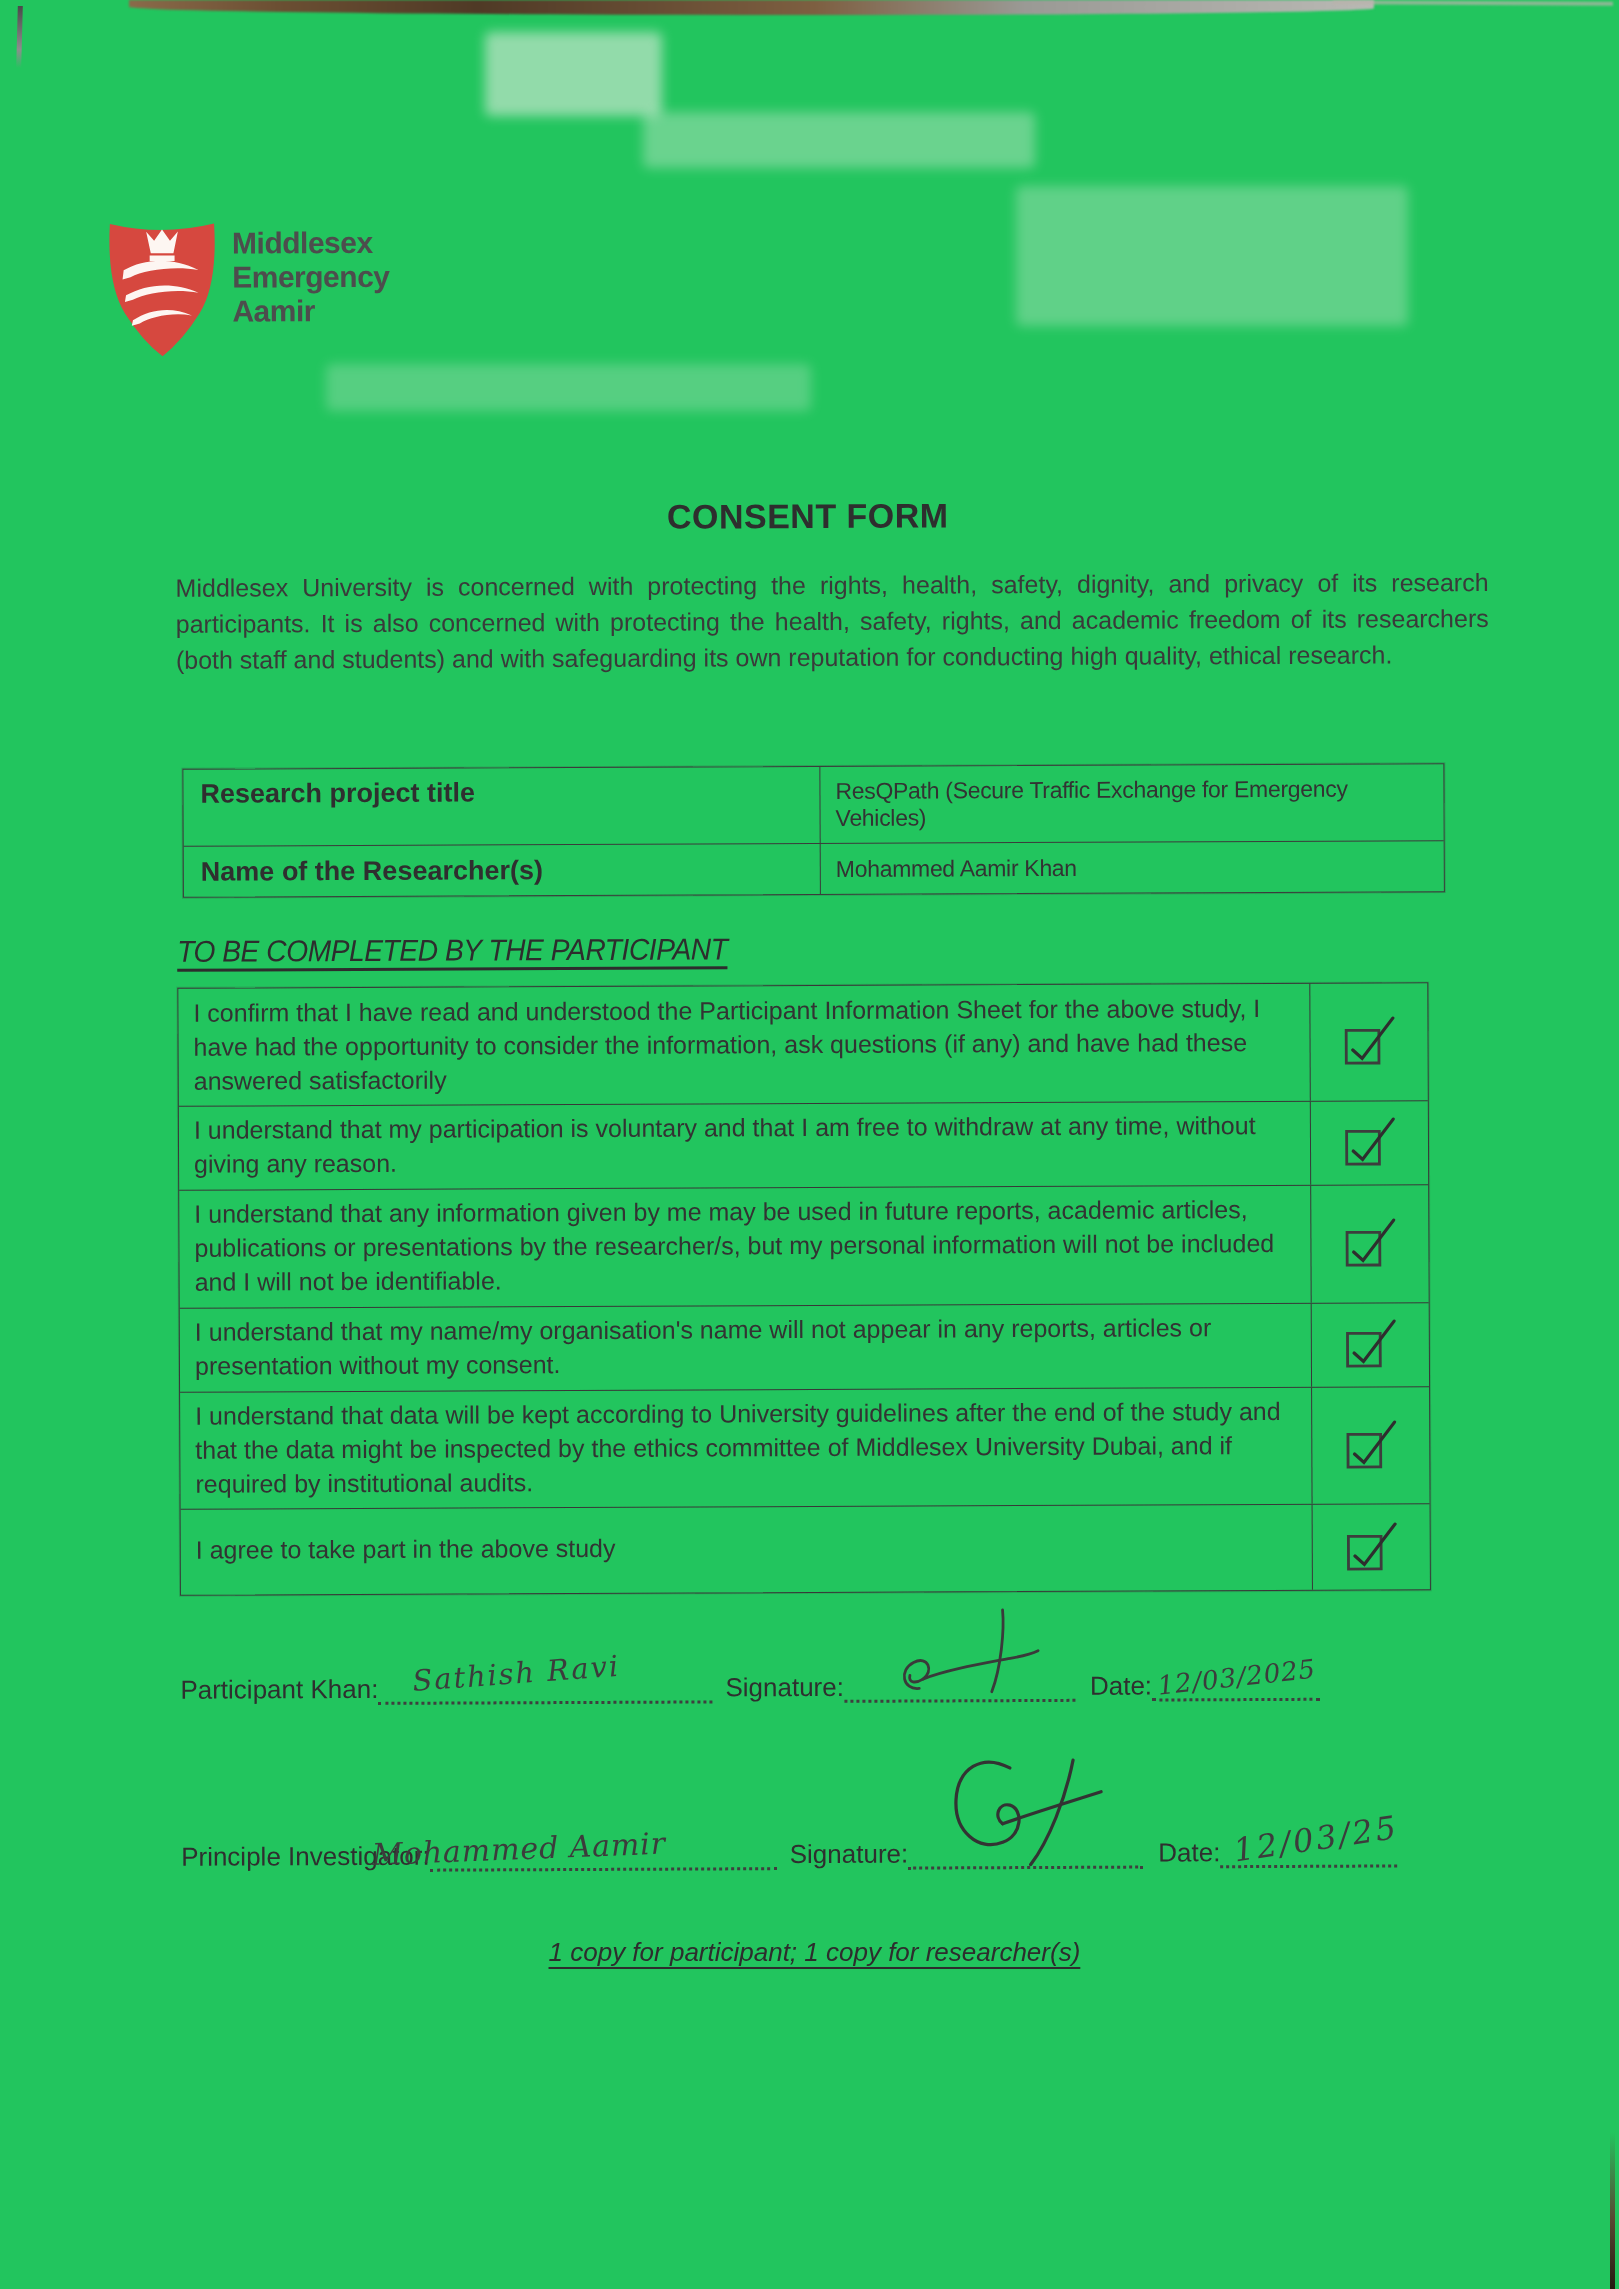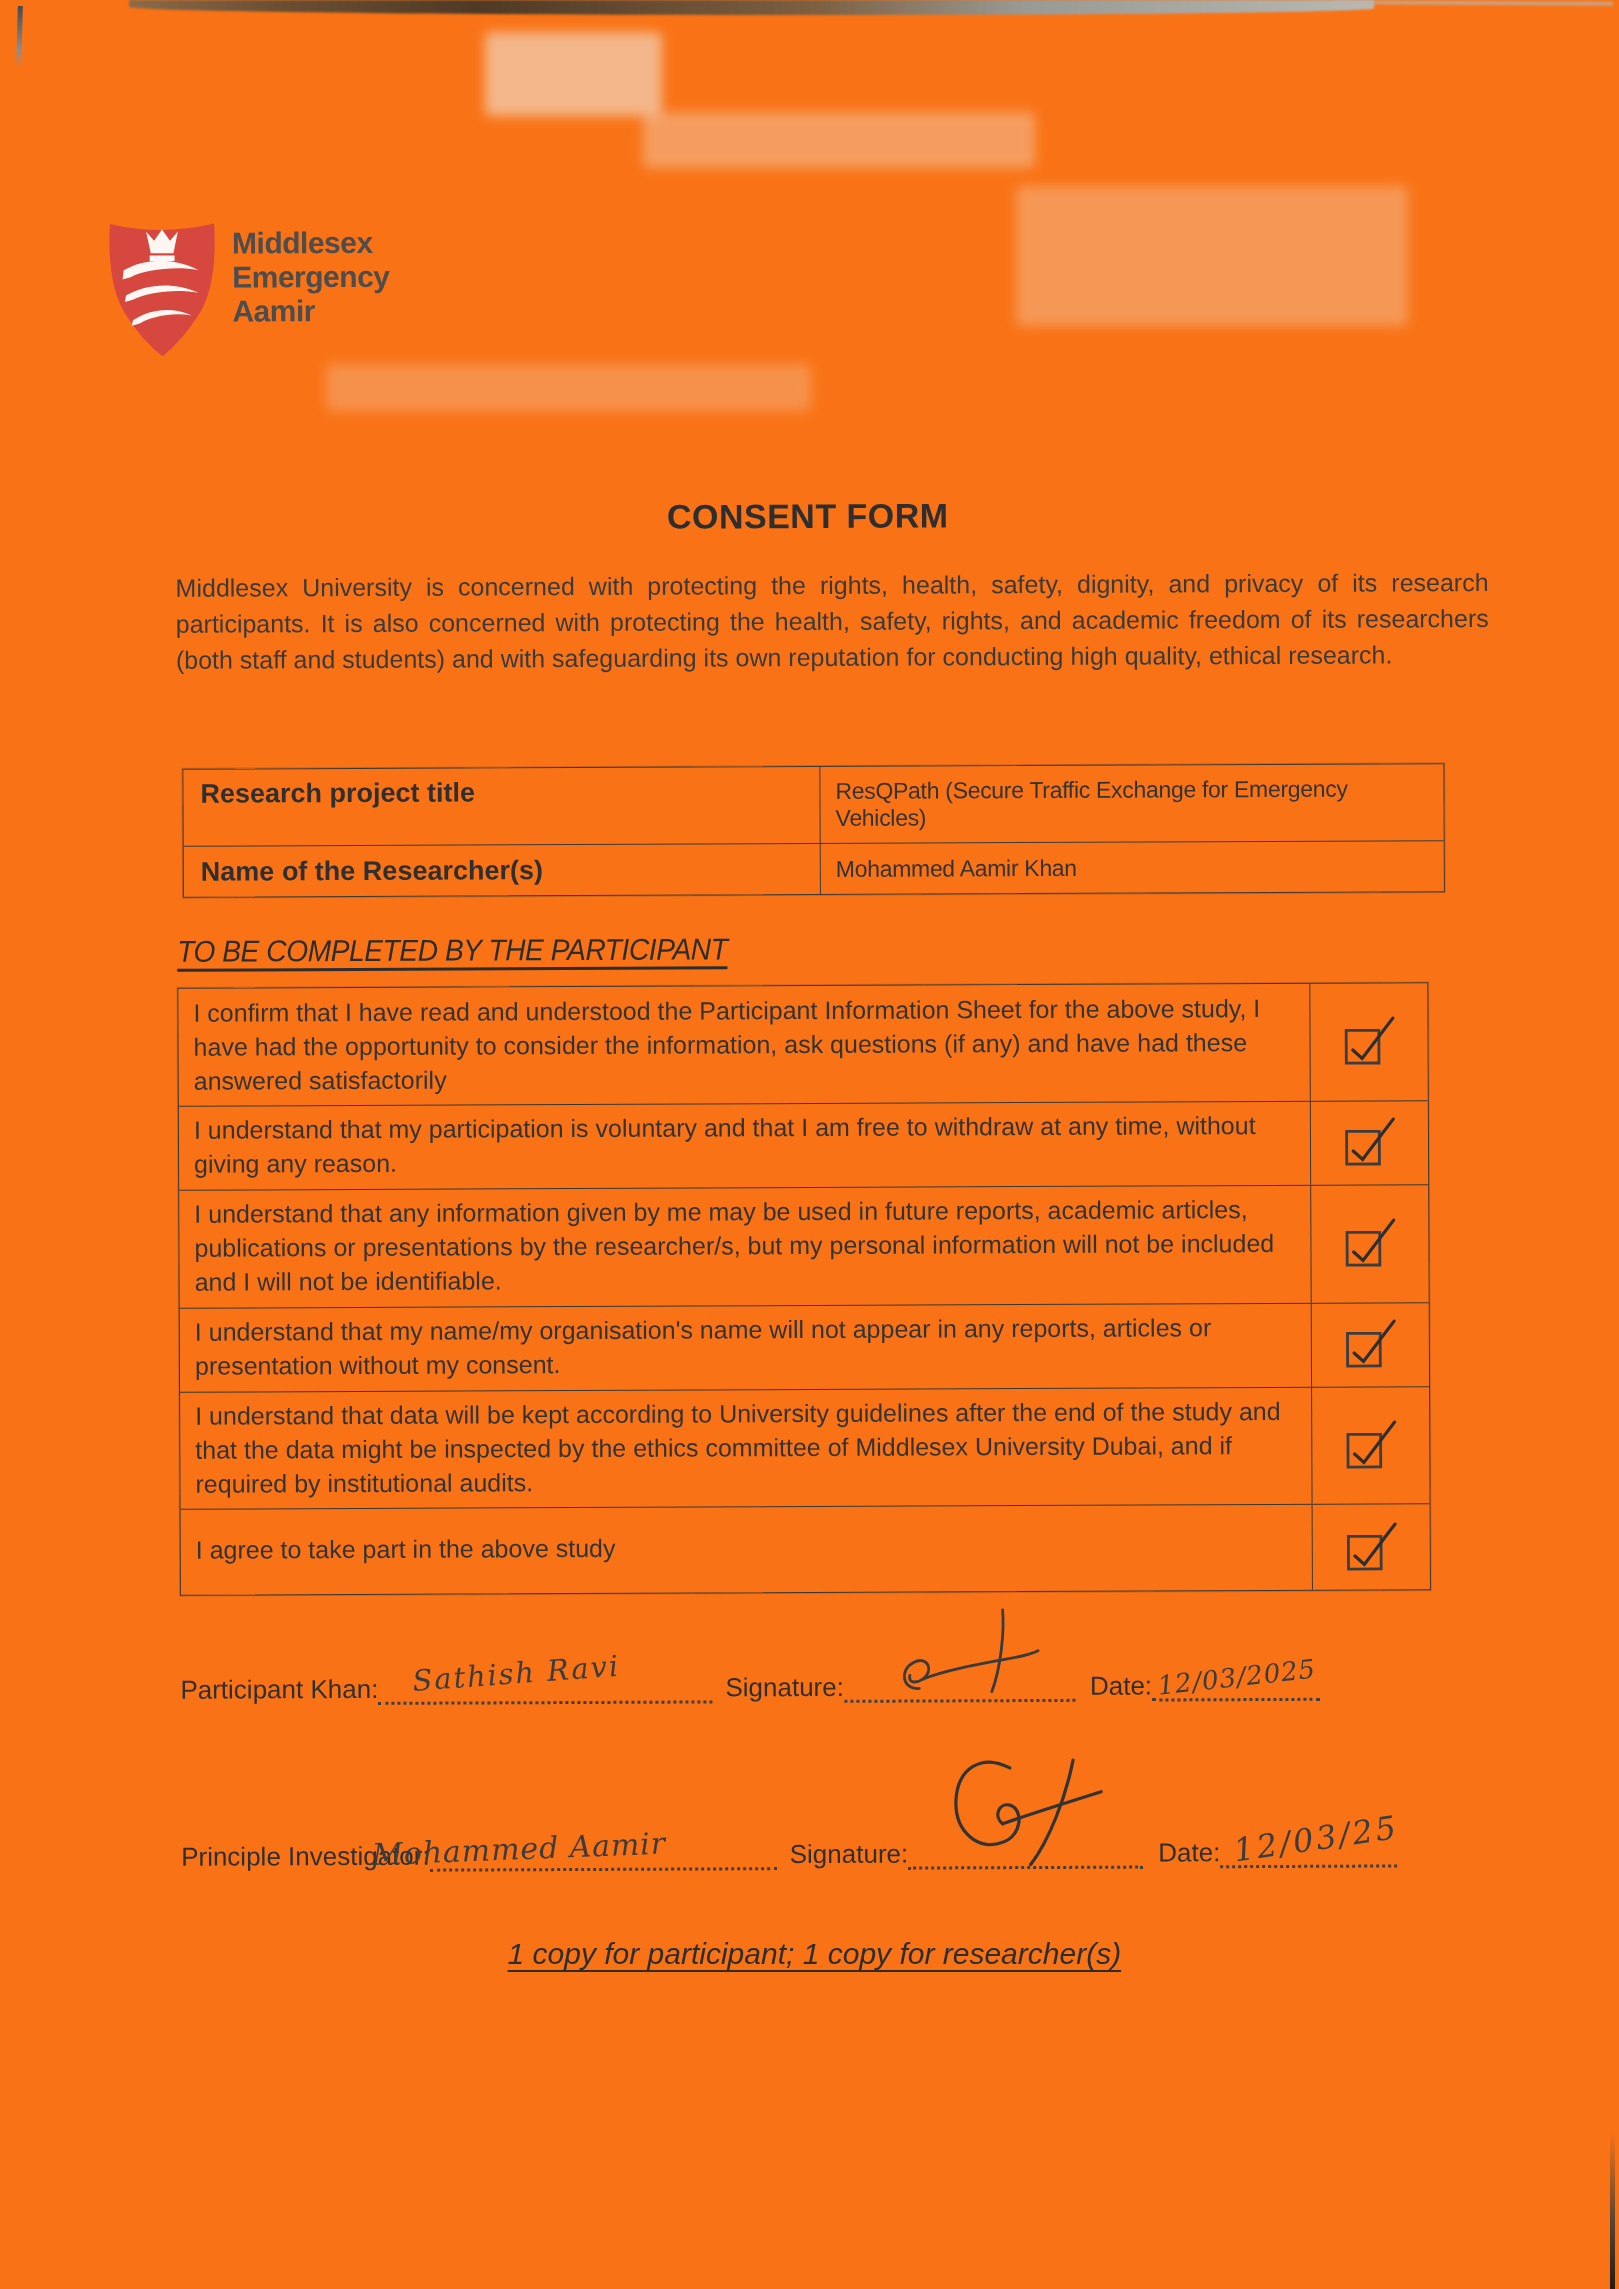--- a/index.html
+++ b/index.html
@@ -1,19 +1,19 @@
 <!DOCTYPE html>
 <html style="font-size:15px"><head>
 <meta charset="utf-8">
 <style>
   html,body{margin:0;padding:0;background:#ffffff;}
   .page{
     position:relative;
     width:1619px;height:2290px;
-    background:#f97316;
+    background:#22c55e;
     overflow:hidden;
     font-family:"Liberation Sans", sans-serif;
     color:#383838;
   }
   .doc{position:absolute;inset:0;transform:rotate(-0.25deg);transform-origin:50% 40%;}
 
   
   .scan-strip-top{
     position:absolute;top:0;left:129px;width:1245px;height:15px;
     background:linear-gradient(to right,#8a6b4a 0%,#6b4f33 12%,#4f3a26 28%,#7d5f41 55%,#a08softly 60%,#9a9a95 72%,#b9b9b4 100%);
@@ -89,21 +89,21 @@
   .hw-participant-name{position:absolute;left:34px;bottom:11.2px;font-size:29px;transform:rotate(-4deg);letter-spacing:1.9px;}
   .hw-participant-date{position:absolute;left:5.6px;bottom:5.6px;font-size:26px;transform:rotate(-6deg);letter-spacing:0.9px;}
   .hw-pi-name{position:absolute;left:-58px;bottom:1.9px;font-size:30px;transform:rotate(-2deg);letter-spacing:0.9px;}
   .hw-pi-date{position:absolute;left:13px;bottom:7.5px;font-size:32px;transform:rotate(-8deg);letter-spacing:2.8px;}
   .sig-svg{position:absolute;bottom:-5.6px;overflow:visible;}
   .sig-svg.participant{left:47px;width:158px;height:103px;}
   .sig-svg.investigator{left:37px;width:186px;height:121px;}
 
   
   .footer-note{position:absolute;left:0;top:1937px;width:100%;text-align:center;}
-  .footer-note span{font-size:30px;font-style:italic;color:#2d2d2d;
+  .footer-note span{font-size:26px;font-style:italic;color:#2d2d2d;
       text-decoration:underline;text-decoration-thickness:2.3px;text-underline-offset:5.6px;
       display:inline-block;transform:rotate(.25deg);}
 </style>
 </head>
 <body>
 
 <div class="page">
 
   <div class="scan-strip-top"></div>
   <div class="scan-strip-top2"></div>

